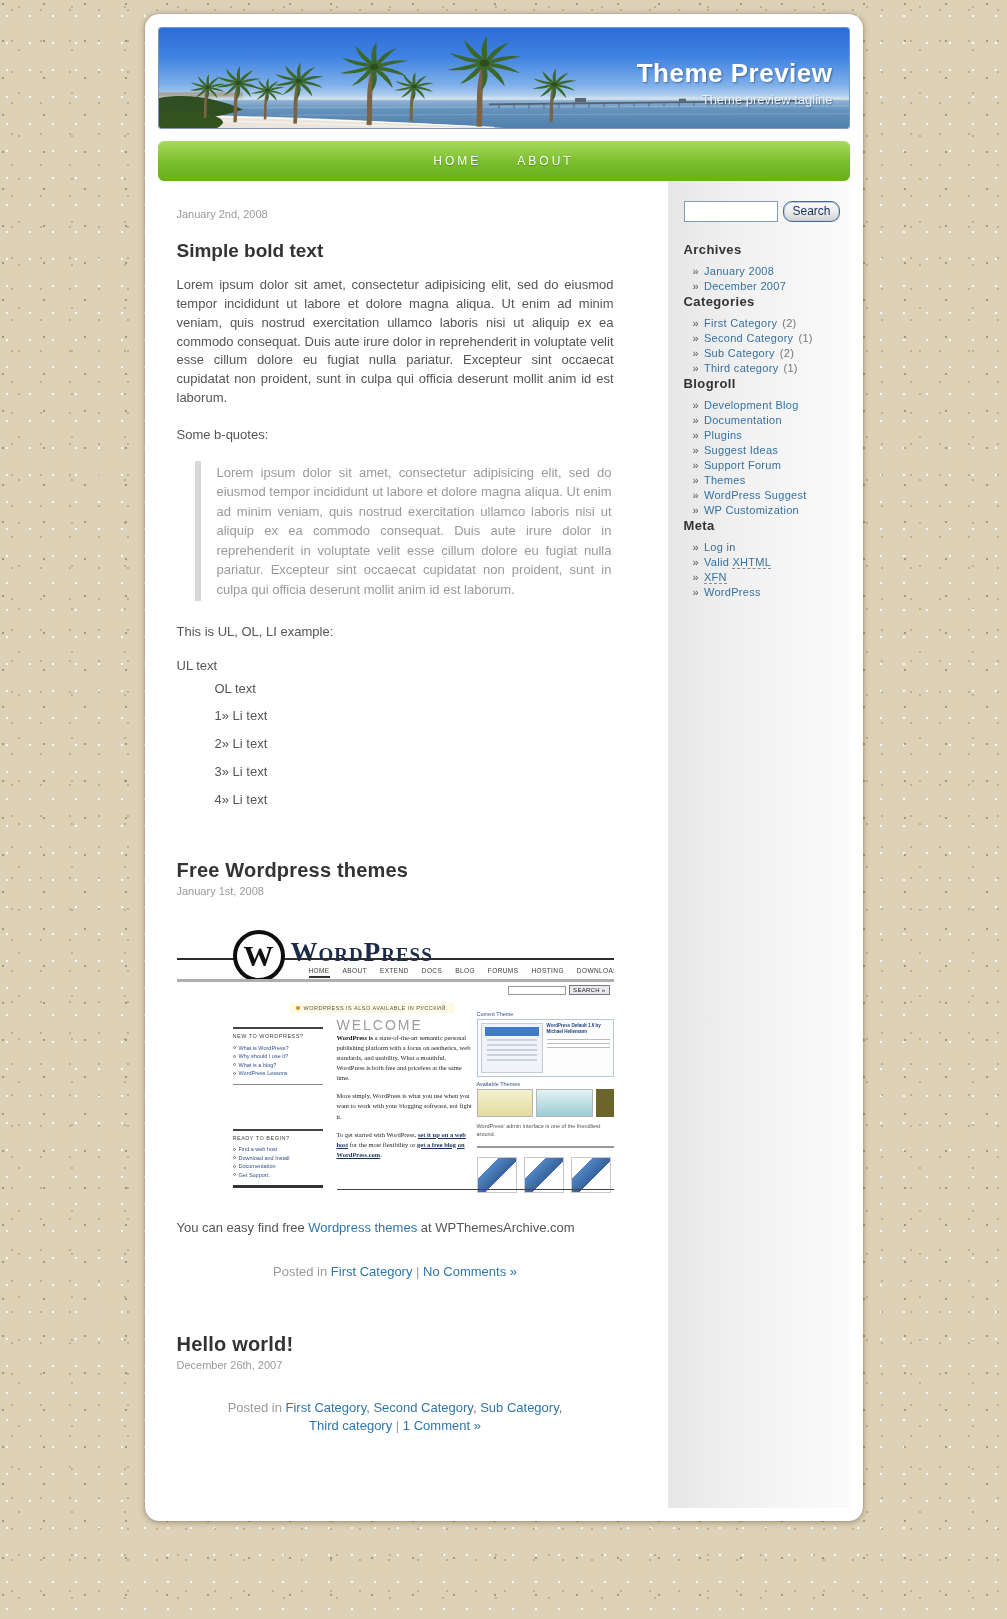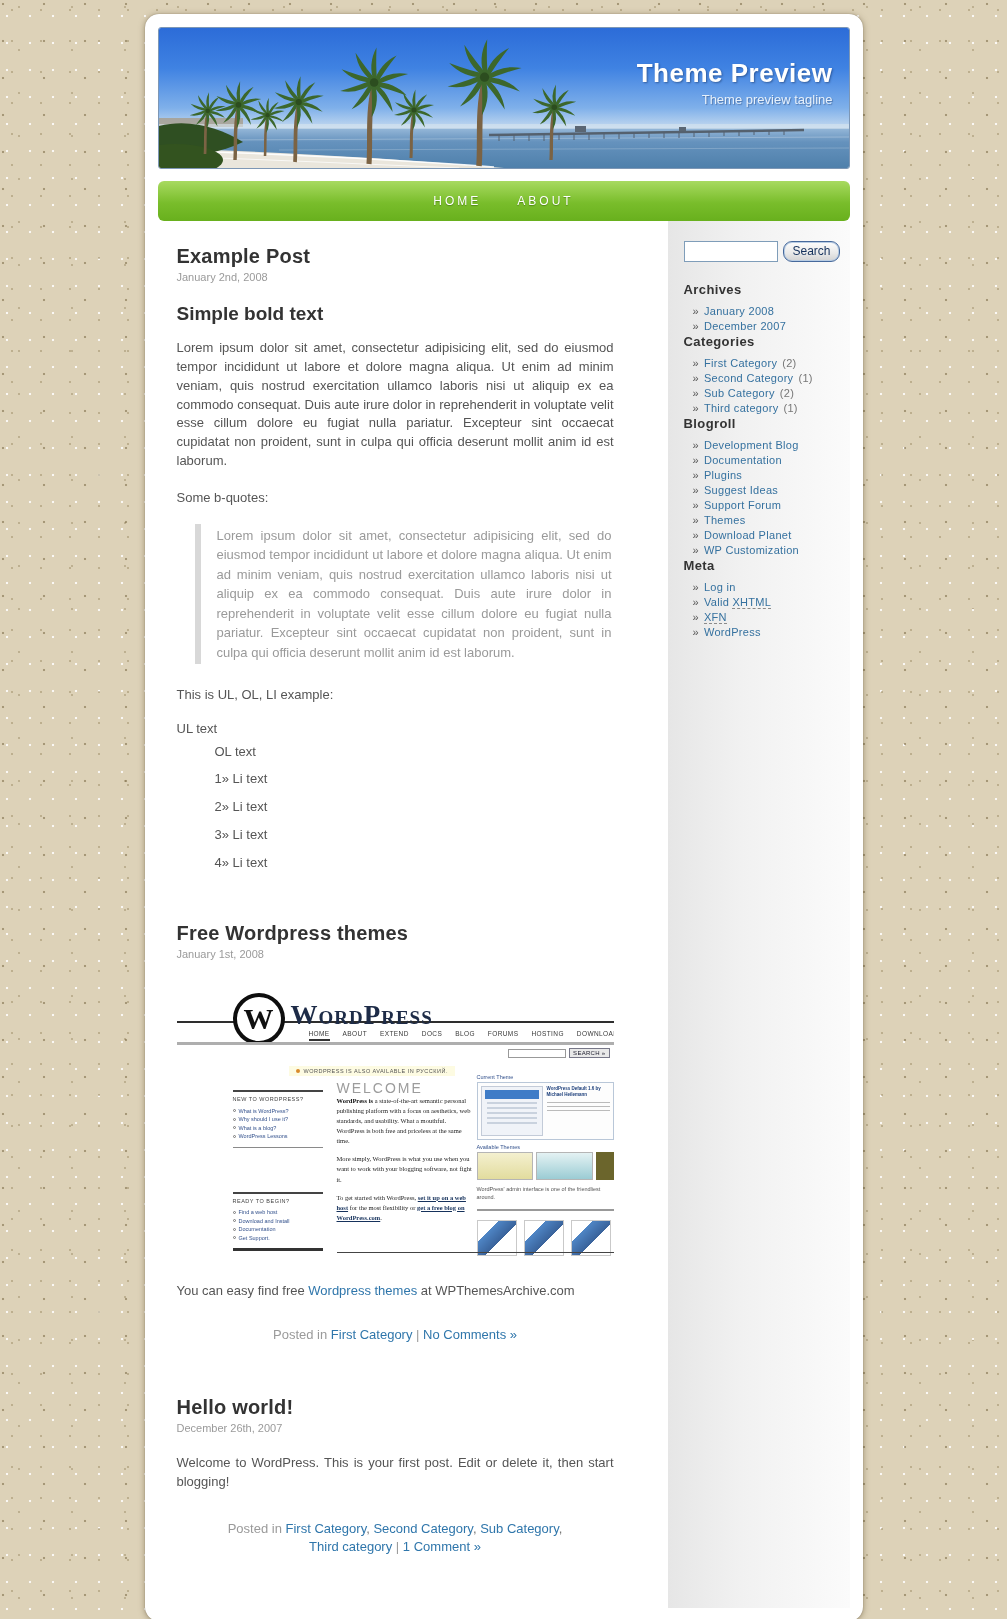--- a/index.html
+++ b/index.html
@@ -13,21 +13,21 @@
       radial-gradient(circle at 7px 16px, rgba(255,255,255,.85) 1px, transparent 1.6px),
       radial-gradient(circle at 19px 7px, rgba(130,112,70,.35) 1px, transparent 1.4px);
     background-size:41px 37px, 29px 31px, 23px 27px, 53px 43px;
   }
   .page {
     width:718px; margin:14px auto 16px; background:#fff;
     border-radius:14px; padding:13px;
     box-shadow:0 1px 6px rgba(95,80,50,.55), 0 0 1px rgba(80,65,40,.6);
   }
   
-  .header { position:relative; height:142px; border:1px solid #7d97b5; border-radius:3px; overflow:hidden; }
+  .header { position:relative; height:102px; border:1px solid #7d97b5; border-radius:3px; overflow:hidden; }
   .header svg { display:block; width:100%; height:100%; }
   .header-titles { position:absolute; top:30px; right:16px; text-align:right; }
   .site-title { font-size:26px; font-weight:bold; color:#fff; letter-spacing:.5px; text-shadow:1px 1px 2px rgba(10,30,70,.45); }
   .site-tagline { font-size:13px; color:#e6f0fb; margin-top:3px; text-shadow:1px 1px 1px rgba(10,30,70,.35); }
   
   .nav {
     margin-top:12px; height:40px; border-radius:6px;
     background:linear-gradient(#a8da60, #79bd2b 55%, #68b01d);
     display:flex; justify-content:center; align-items:center; gap:36px;
   }
@@ -206,21 +206,20 @@
   <div class="nav">
     <a href="#">HOME</a>
     <a href="#">ABOUT</a>
   </div>
 
   <div class="content">
 
     <div class="main">
 
       <div class="post">
-        <h2>Example Post</h2>
         <div class="date">January 2nd, 2008</div>
         <span class="subhead">Simple bold text</span>
         <p class="body-p">Lorem ipsum dolor sit amet, consectetur adipisicing elit, sed do eiusmod tempor incididunt ut labore et dolore magna aliqua. Ut enim ad minim veniam, quis nostrud exercitation ullamco laboris nisi ut aliquip ex ea commodo consequat. Duis aute irure dolor in reprehenderit in voluptate velit esse cillum dolore eu fugiat nulla pariatur. Excepteur sint occaecat cupidatat non proident, sunt in culpa qui officia deserunt mollit anim id est laborum.</p>
         <p class="plain-p">Some b-quotes:</p>
         <blockquote>Lorem ipsum dolor sit amet, consectetur adipisicing elit, sed do eiusmod tempor incididunt ut labore et dolore magna aliqua. Ut enim ad minim veniam, quis nostrud exercitation ullamco laboris nisi ut aliquip ex ea commodo consequat. Duis aute irure dolor in reprehenderit in voluptate velit esse cillum dolore eu fugiat nulla pariatur. Excepteur sint occaecat cupidatat non proident, sunt in culpa qui officia deserunt mollit anim id est laborum.</blockquote>
         <p class="plain-p">This is UL, OL, LI example:</p>
         <div class="ul-text">UL text</div>
         <div class="ol-text">OL text</div>
         <div class="li-row">1» Li text</div>
         <div class="li-row">2» Li text</div>
@@ -343,21 +342,20 @@
           <span>Posted in</span>
           <a href="#" class="clink">First Category</a>
           <span class="pipe">|</span>
           <a href="#" class="clink">No Comments »</a>
         </div>
       </div>
 
       <div class="post">
         <h2>Hello world!</h2>
         <div class="date">December 26th, 2007</div>
-        <p class="body-p">Welcome to WordPress. This is your first post. Edit or delete it, then start blogging!</p>
         <div class="posted" style="width:360px;margin-left:auto;margin-right:auto;">
           <span>Posted in</span>
           <a href="#" class="clink">First Category</a><span class="comma">,</span>
           <a href="#" class="clink">Second Category</a><span class="comma">,</span>
           <a href="#" class="clink">Sub Category</a><span class="comma">,</span>
           <a href="#" class="clink">Third category</a>
           <span class="pipe">|</span>
           <a href="#" class="clink">1 Comment »</a>
         </div>
       </div>
@@ -422,21 +420,21 @@
       <div class="side-item">
           <span class="mk">»</span>
           <a href="#">Support Forum</a>
         </div>
       <div class="side-item">
           <span class="mk">»</span>
           <a href="#">Themes</a>
         </div>
       <div class="side-item">
           <span class="mk">»</span>
-          <a href="#">Download Planet</a>
+          <a href="#">WordPress Suggest</a>
         </div>
       <div class="side-item">
           <span class="mk">»</span>
           <a href="#">WP Customization</a>
         </div>
 
       <div class="side-h">Meta</div>
       <div class="side-item">
           <span class="mk">»</span>
           <a href="#">Log in</a>

